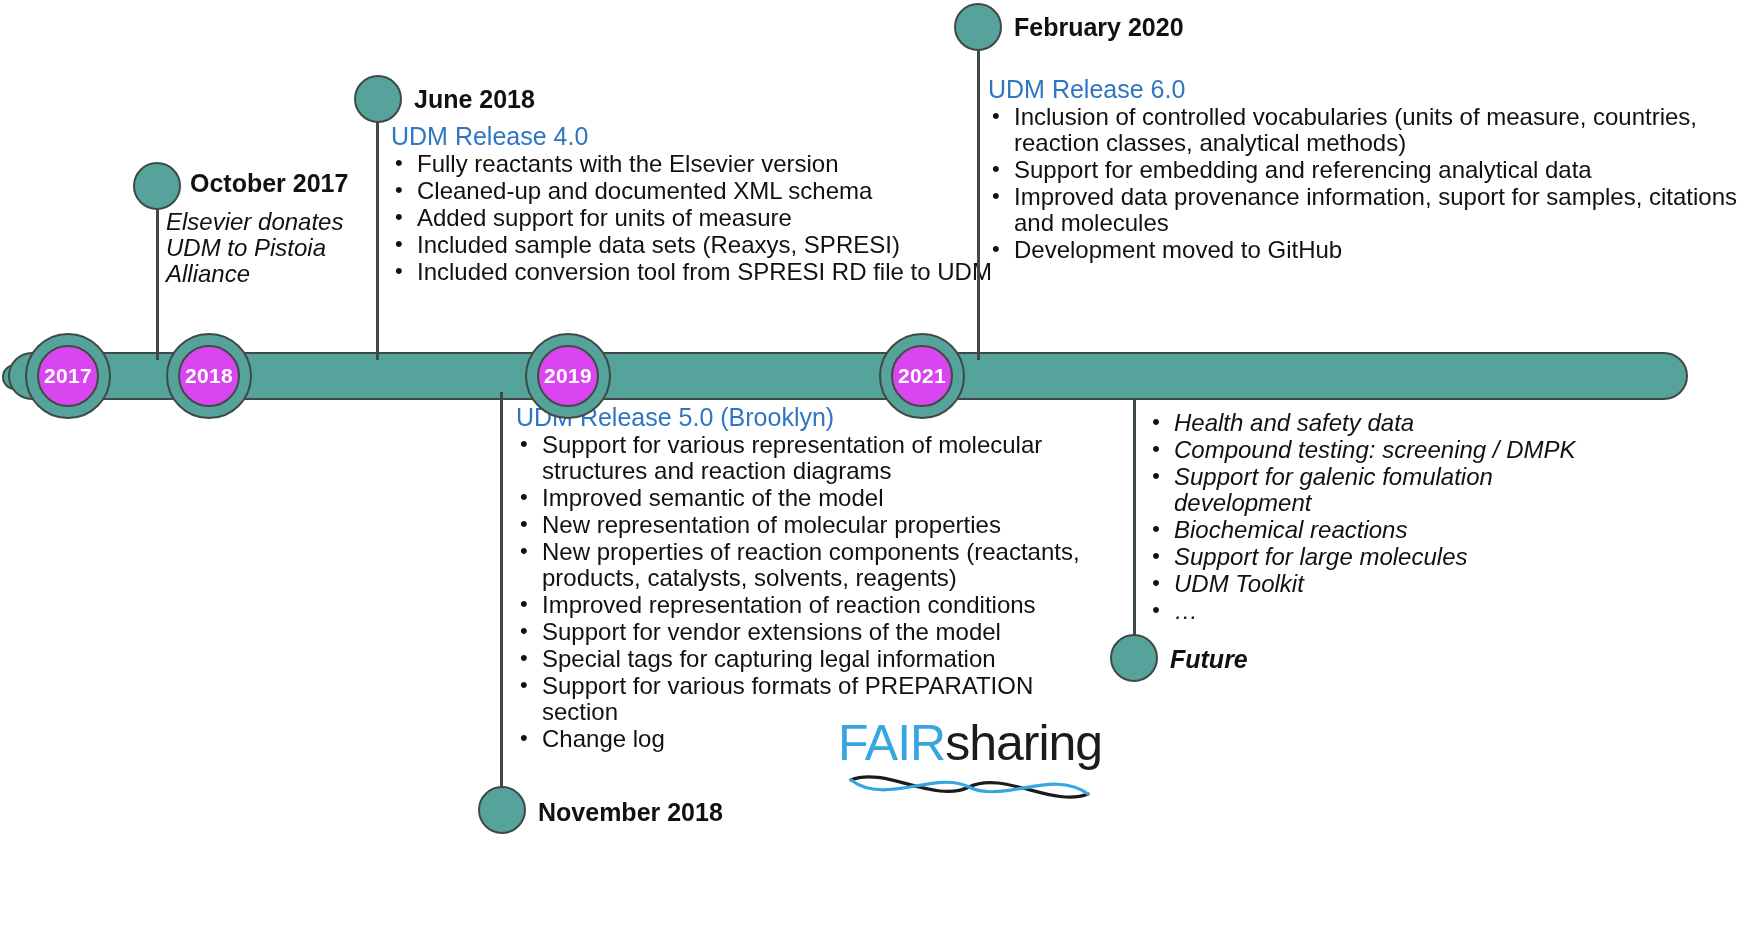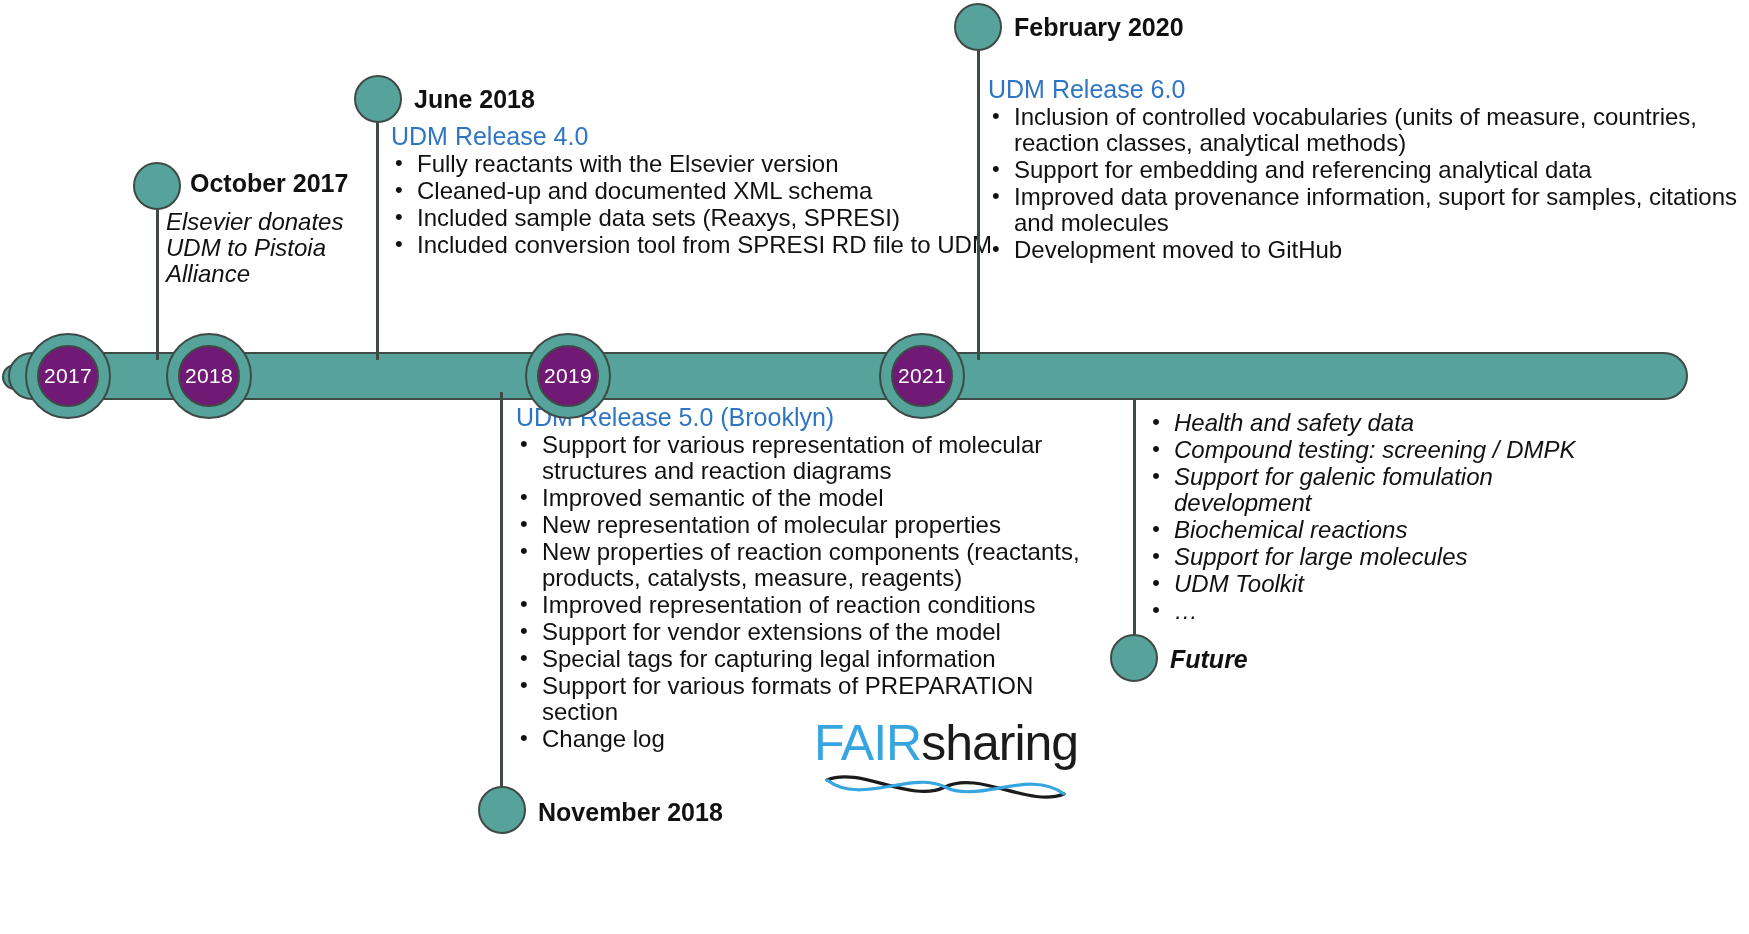--- a/index.html
+++ b/index.html
@@ -54,28 +54,28 @@
     box-sizing: border-box;
     display: flex;
     align-items: center;
     justify-content: center;
     z-index: 5;
   }
   .year-inner {
     width: 62px;
     height: 62px;
     border-radius: 50%;
-    background: #701a75;
+    background: #d946ef;
     border: 2px solid #3f4a46;
     box-sizing: border-box;
     display: flex;
     align-items: center;
     justify-content: center;
     color: #ffffff;
-    font-weight: normal;
+    font-weight: bold;
     font-size: 21px;
     letter-spacing: .3px;
   }
 
   
   .dot {
     position: absolute;
     width: 48px;
     height: 48px;
     border-radius: 50%;
@@ -181,20 +181,21 @@
 Alliance</div>
 
   <div class="stem" style="left:376px; top:110px; height:250px;"></div>
   <div class="dot" style="left:354px; top:75px;"></div>
   <div class="evt-date" style="left:414px; top:85px;">June 2018</div>
   <div class="body-block" style="left:391px; top:123px; width:680px;">
     <div class="rel-title">UDM Release 4.0</div>
     <ul class="bullets">
       <li>Fully reactants with the Elsevier version</li>
       <li>Cleaned-up and documented XML schema</li>
+      <li>Added support for units of measure</li>
       <li>Included sample data sets (Reaxys, SPRESI)</li>
       <li>Included conversion tool from SPRESI RD file to UDM</li>
     </ul>
   </div>
 
   <div class="stem" style="left:977px; top:38px; height:322px;"></div>
   <div class="dot" style="left:954px; top:3px;"></div>
   <div class="evt-date" style="left:1014px; top:13px;">February 2020</div>
   <div class="body-block" style="left:988px; top:76px; width:770px;">
     <div class="rel-title">UDM Release 6.0</div>
@@ -208,21 +209,21 @@
 
   <div class="stem" style="left:500px; top:392px; height:424px;"></div>
   <div class="dot" style="left:478px; top:786px;"></div>
   <div class="evt-date" style="left:538px; top:798px;">November 2018</div>
   <div class="body-block" style="left:516px; top:404px; width:570px;">
     <div class="rel-title">UDM Release 5.0 (Brooklyn)</div>
     <ul class="bullets">
       <li>Support for various representation of molecular structures and reaction diagrams</li>
       <li>Improved semantic of the model</li>
       <li>New representation of molecular properties</li>
-      <li>New properties of reaction components (reactants, products, catalysts, measure, reagents)</li>
+      <li>New properties of reaction components (reactants, products, catalysts, solvents, reagents)</li>
       <li>Improved representation of reaction conditions</li>
       <li>Support for vendor extensions of the model</li>
       <li>Special tags for capturing legal information</li>
       <li>Support for various formats of PREPARATION section</li>
       <li>Change log</li>
     </ul>
   </div>
 
   <div class="stem" style="left:1133px; top:400px; height:265px;"></div>
   <div class="dot" style="left:1110px; top:634px;"></div>
@@ -232,21 +233,21 @@
       <li>Health and safety data</li>
       <li>Compound testing: screening / DMPK</li>
       <li>Support for galenic fomulation development</li>
       <li>Biochemical reactions</li>
       <li>Support for large molecules</li>
       <li>UDM Toolkit</li>
       <li>…</li>
     </ul>
   </div>
 
-  <div class="fairsharing" style="left:814px; top:718px;">
+  <div class="fairsharing" style="left:838px; top:718px;">
     <div>
       <span class="fs-word fs-fair">FAIR</span><span class="fs-word fs-sharing">sharing</span>
     </div>
     <svg class="fs-mark" width="250" height="34" viewBox="0 0 250 34">
       <path d="M6 10 C 40 -4, 90 34, 124 17 C 158 0, 208 38, 243 24" fill="none" stroke="#1b1b1b" stroke-width="3.2" stroke-linecap="round"></path>
       <path d="M6 10 C 40 36, 90 0, 124 17 C 158 34, 208 -2, 243 24" fill="none" stroke="#36a5e0" stroke-width="3.2" stroke-linecap="round"></path>
     </svg>
   </div>
 
 </div>

